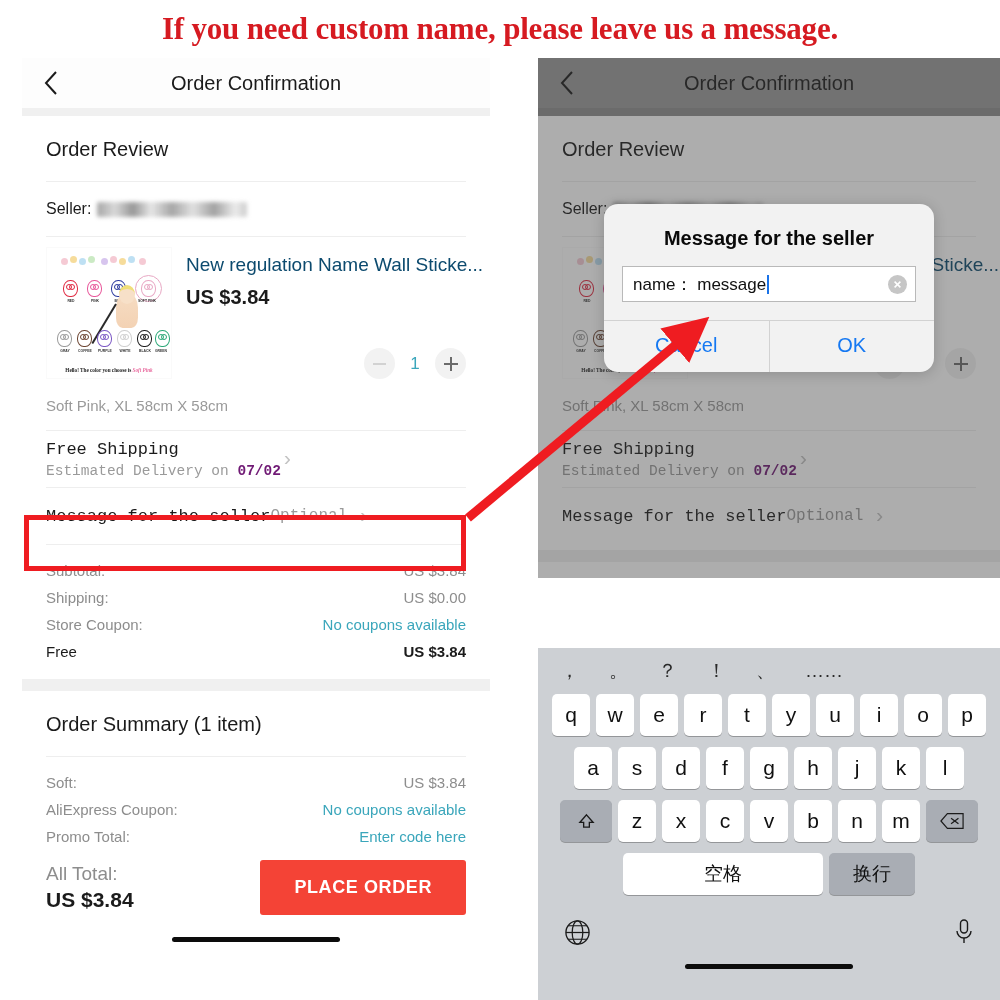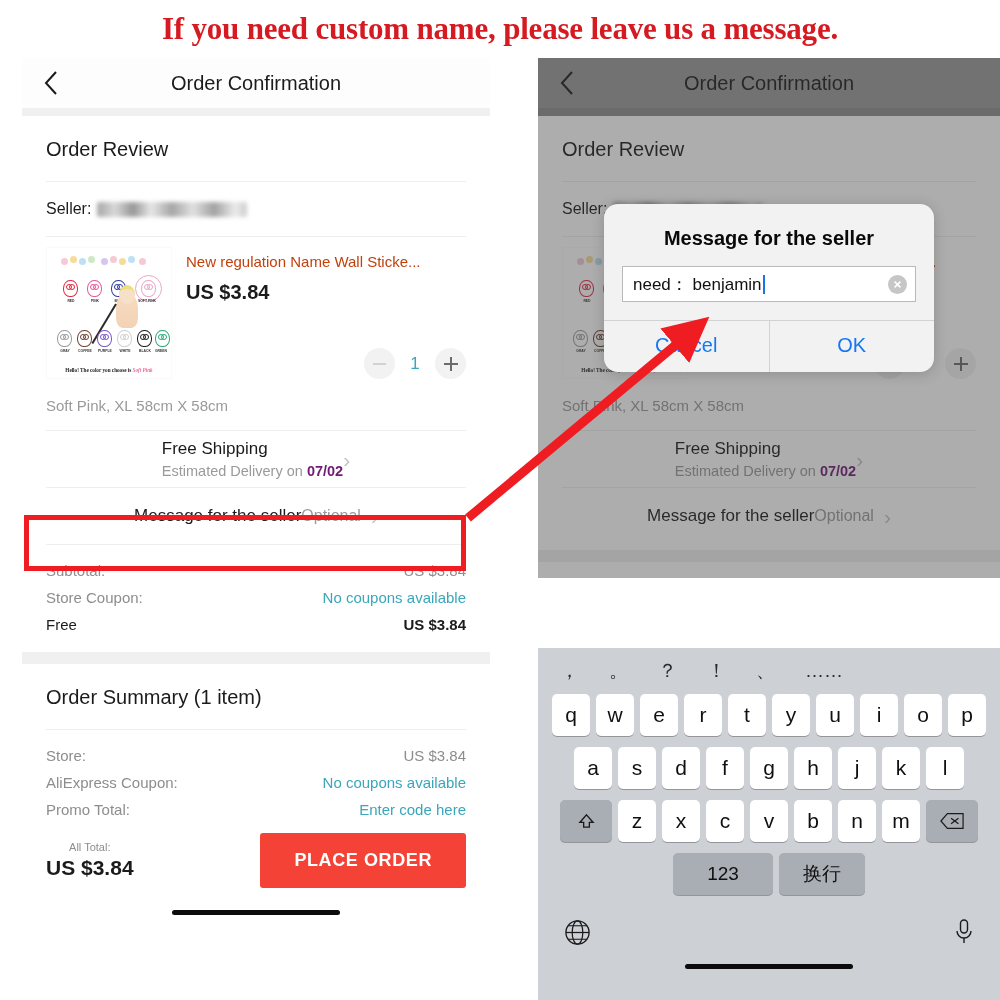--- a/index.html
+++ b/index.html
@@ -65,21 +65,21 @@
     filter:blur(2.2px);
   }
 
   
   .product { display:flex; padding:10px 0 4px; position:relative; }
   .thumb {
     width:126px; height:132px; flex:0 0 126px; background:#ffffff;
     position:relative; overflow:hidden; border:1px solid #fafafa;
   }
   .pinfo { flex:1; padding-left:14px; padding-top:6px; }
-  .pname { font-size:15px; color:#c2410c; line-height:1.25;
+  .pname { font-size:19px; color:#0c4a6e; line-height:1.25;
            overflow:hidden; white-space:nowrap; text-overflow:ellipsis; }
   .pprice { font-size:20px; font-weight:bold; color:#1b1b1b; margin-top:9px; }
   .stepper {
     position:absolute; right:0; bottom:4px;
     display:flex; align-items:center; gap:14px;
   }
   .stp {
     width:31px; height:31px; border-radius:50%; background:#f2f2f2;
     display:flex; align-items:center; justify-content:center;
   }
@@ -89,22 +89,22 @@
   .stp.plus i:after {
     content:""; position:absolute; left:6px; top:-6px;
     width:2px; height:14px; background:#6b6b6b;
   }
   .qty { font-size:17px; color:#3aa6bb; min-width:12px; text-align:center; }
 
   .variant { font-size:15px; color:#9a9a9a; padding:14px 0 16px; }
 
   
   .row {
-    display:flex; align-items:center; justify-content:center;
-    min-height:56px; position:relative;
+    display:flex; align-items:center; justify-content:flex-start;
+    min-height:56px; position:relative;font-family:Liberation Mono, monospace;
   }
   .row-main { font-size:17px; color:#1b1b1b; }
   .row-sub  { font-size:14.5px; color:#9a9a9a; margin-top:4px; }
   .row-sub b { color:#701a75; font-weight:bold; }
   .row-right { display:flex; align-items:center; gap:10px; }
   .row-opt { font-size:16px; color:#9a9a9a; }
   .chev { color:#c3c3c3; font-size:21px; line-height:1; font-weight:300; }
 
   
   .pl { display:flex; justify-content:space-between; font-size:15px;
@@ -115,21 +115,21 @@
   .pl.total .k, .pl.total .v { color:#1b1b1b; font-weight:bold; }
   .pl.total .k { font-weight:normal; }
 
   .gap { height:12px; background:#f0f0f0; }
 
   
   .po-wrap {
     display:flex; align-items:center; justify-content:space-between;
     padding:10px 0 0;
   }
-  .po-left .k { font-size:11px; color:#8d8d8d;text-align:center; }
+  .po-left .k { font-size:19px; color:#8d8d8d; }
   .po-left .v { font-size:21px; color:#1b1b1b; font-weight:bold; margin-top:3px; }
   .po-btn {
     background:#f44336; color:#ffffff; font-size:18px; font-weight:bold;
     letter-spacing:.6px; padding:17px 34px; border:none; border-radius:3px;
   }
   .home-ind {
     width:168px; height:5px; border-radius:3px; background:#0c0c0c;
     margin:22px auto 0;
   }
 
@@ -365,38 +365,42 @@
       </div>
     </div>
     <div class="hr"></div>
 
     <div style="padding:12px 0 14px;">
       <div class="pl">
           <span class="k">Subtotal:</span>
           <span class="v">US $3.84</span>
         </div>
       <div class="pl">
+          <span class="k">Shipping:</span>
+          <span class="v">US $0.00</span>
+        </div>
+      <div class="pl">
           <span class="k">Store Coupon:</span>
           <span class="v teal">No coupons available</span>
         </div>
       <div class="pl total">
           <span class="k">Free</span>
           <span class="v">US $3.84</span>
         </div>
     </div>
   </div>
 
   <div class="gap"></div>
 
   <div class="sec">
     <div class="sec-title">Order Summary (1 item)</div>
     <div class="hr"></div>
     <div style="padding:12px 0 0;">
       <div class="pl">
-          <span class="k">Store:</span>
+          <span class="k">Soft:</span>
           <span class="v">US $3.84</span>
         </div>
       <div class="pl">
           <span class="k">AliExpress Coupon:</span>
           <span class="v teal">No coupons available</span>
         </div>
       <div class="pl">
           <span class="k">Promo Total:</span>
           <span class="v teal">Enter code here</span>
         </div>
@@ -517,21 +521,21 @@
       </div>
     </div>
   </div>
   <div class="gap" style="margin-top:6px;"></div>
 </div>
 
 <div id="alert">
   <div class="a-title">Message for the seller</div>
   <div class="a-field">
     <span class="a-val">
-      <span>need： benjamin</span>
+      <span>name： message</span>
         <span class="caret"></span>
     </span>
     <span class="clear">
       <svg width="11" height="11" viewBox="0 0 11 11">
         <line x1="2.6" y1="2.6" x2="8.4" y2="8.4" stroke="#ffffff" stroke-width="1.5"></line>
         <line x1="8.4" y1="2.6" x2="2.6" y2="8.4" stroke="#ffffff" stroke-width="1.5"></line>
       </svg>
     </span>
   </div>
   <div class="a-actions">
@@ -591,21 +595,21 @@
     <span class="key wide">
       <svg width="24" height="18" viewBox="0 0 26 18">
           <path d="M8,1 L25,1 L25,17 L8,17 L1,9 Z" fill="none" stroke="#1b1b1b" stroke-width="1.3"></path>
           <line x1="12" y1="6" x2="20" y2="12" stroke="#1b1b1b" stroke-width="1.3"></line>
           <line x1="20" y1="6" x2="12" y2="12" stroke="#1b1b1b" stroke-width="1.3"></line>
         </svg>
     </span>
   </div>
 
   <div class="kbrow">
-    <span class="key num">123</span>
+    <span class="key space">空格</span>
     <span class="key ret">换行</span>
   </div>
 
   <div class="bottombar">
     <span>
       <svg width="27" height="27" viewBox="0 0 28 28">
         <circle cx="14" cy="14" r="12" fill="none" stroke="#1b1b1b" stroke-width="1.4"></circle>
         <ellipse cx="14" cy="14" rx="5.5" ry="12" fill="none" stroke="#1b1b1b" stroke-width="1.3"></ellipse>
         <line x1="2" y1="14" x2="26" y2="14" stroke="#1b1b1b" stroke-width="1.3"></line>
         <line x1="4" y1="7" x2="24" y2="7" stroke="#1b1b1b" stroke-width="1.1"></line>

